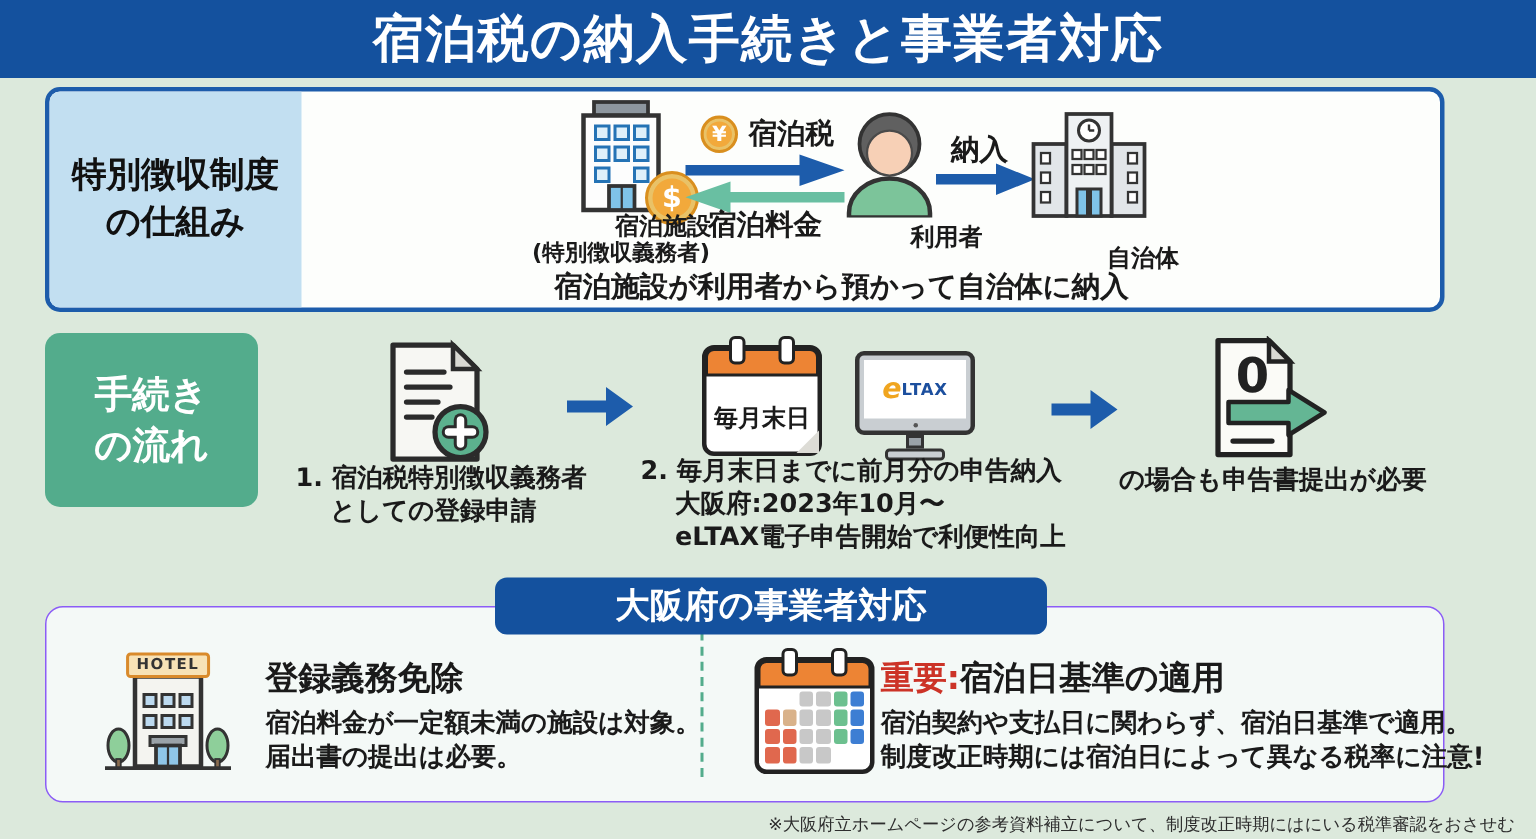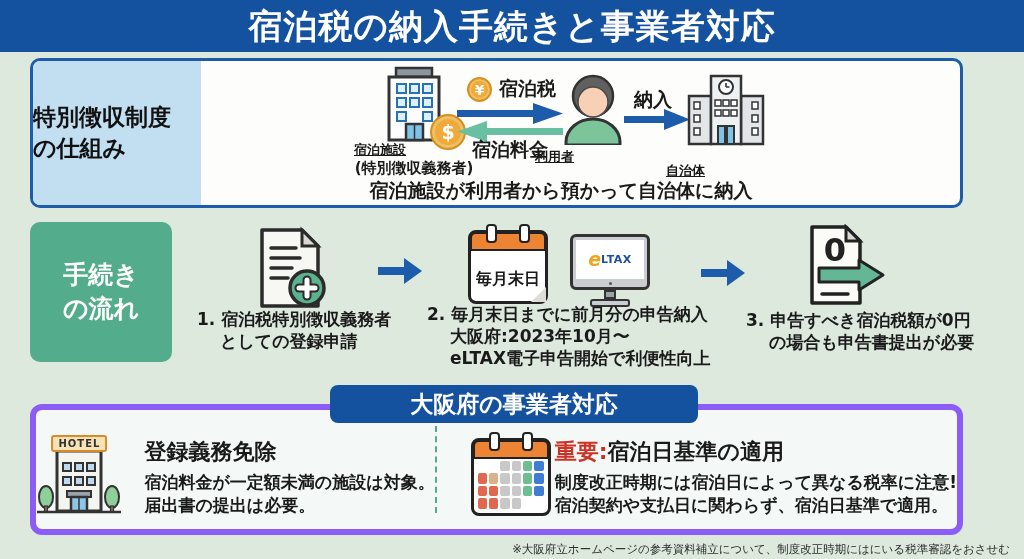--- a/index.html
+++ b/index.html
@@ -10,36 +10,36 @@
     color:#1a1a1a;
   }
   
   .header{position:absolute;left:0;top:0;width:1024px;height:52px;background:#14519e;}
   .header h1{margin:0;text-align:center;line-height:52px;font-size:34px;font-weight:800;color:#fff;letter-spacing:1px;}
 
   
   .sec1{position:absolute;left:30px;top:58px;width:933px;height:150px;background:#fdfefc;
         border:3px solid #1d5cab;border-radius:10px;box-sizing:border-box;overflow:hidden;}
   .sec1-label{position:absolute;left:0;top:0;bottom:0;width:168px;background:#c2dff1;
-        display:flex;flex-direction:column;justify-content:center;align-items:flex-start;
+        display:flex;flex-direction:column;justify-content:center;align-items:center;
         font-size:23px;font-weight:800;line-height:31px;color:#111;}
   .sec1-body{position:absolute;left:168px;top:0;right:0;bottom:0;}
   .abs{position:absolute;}
-  .diag-label{font-size:13px;font-weight:800;text-align:left;white-space:nowrap;text-decoration:underline;}
+  .diag-label{font-size:16px;font-weight:800;text-align:right;white-space:nowrap;}
   .diag-sub{font-size:15px;font-weight:700;text-align:center;white-space:nowrap;}
   .arrow-label{font-size:19px;font-weight:800;white-space:nowrap;}
   .caption{font-size:19px;font-weight:800;text-align:center;}
   .coin{border-radius:50%;background:#f2a93b;border:2px solid #d98f1f;color:#fff;
         display:flex;align-items:center;justify-content:center;font-weight:800;box-sizing:border-box;}
   .coin-dollar{width:36px;height:36px;font-size:19px;box-shadow:inset 0 0 0 3px #e9c267;}
   .coin-yen{width:25px;height:25px;font-size:14px;box-shadow:inset 0 0 0 2px #e9c267;}
   .flip{transform:scaleX(-1);}
 
   
-  .flow-label{position:absolute;left:30px;top:222px;width:142px;height:140px;background:#53ac8c;border-radius:10px;
+  .flow-label{position:absolute;left:30px;top:222px;width:142px;height:116px;background:#53ac8c;border-radius:10px;
         display:flex;flex-direction:column;justify-content:center;align-items:center;
         font-size:25px;font-weight:800;line-height:34px;color:#fff;}
   .step-lines{font-size:17px;font-weight:800;line-height:22px;white-space:nowrap;}
   .step-lines div:not(:first-child){padding-left:23px;}
 
   
   .cal{position:relative;background:#fff;border:3px solid #222;border-radius:8px;box-sizing:border-box;}
   .cal-head{position:absolute;left:-1px;right:-1px;top:-1px;height:15px;background:#ed8434;
         border:2px solid #222;border-radius:6px 6px 0 0;}
   .cal-ring{position:absolute;top:-9px;width:7px;height:15px;background:#fff;border:2.5px solid #222;border-radius:4px;}
@@ -65,21 +65,21 @@
   .led{position:absolute;bottom:2px;left:50%;width:3px;height:3px;margin-left:-1px;border-radius:50%;background:#555;}
   .eltax-e{color:#f0a51f;font-weight:800;font-style:italic;font-size:19px;line-height:1;}
   .eltax-rest{color:#1c4f9e;font-weight:800;font-size:11px;line-height:1;letter-spacing:.5px;}
   .monitor-neck{width:12px;height:9px;background:#9aa2a8;border:2px solid #333;margin:0 auto;box-sizing:border-box;}
   .monitor-base{width:40px;height:8px;background:#c9ced2;border:2px solid #333;border-radius:3px;margin:0 auto;box-sizing:border-box;}
 
   
   .osaka-title{position:absolute;left:330px;top:385px;width:368px;height:38px;background:#14519e;border-radius:8px;
         color:#fff;font-size:23px;font-weight:800;text-align:center;line-height:38px;z-index:2;}
   .osaka-panel{position:absolute;left:30px;top:404px;width:933px;height:131px;background:#f4f9f7;
-        border:6px solid #8b5cf6;border-radius:12px;box-sizing:border-box;display:flex;z-index:1;justify-content:flex-end;}
+        border:1px solid #8b5cf6;border-radius:12px;box-sizing:border-box;display:flex;z-index:1;}
   .osaka-half{display:flex;align-items:center;box-sizing:border-box;padding-top:14px;}
   .osaka-left{width:437px;padding-left:38px;gap:22px;}
   .osaka-right{flex:1;border-left:3px dashed #53ac8c;padding-left:34px;gap:4px;margin:16px 0;}
   .osaka-right{border-left-width:2px;}
   .osaka-item-title{font-size:22px;font-weight:800;white-space:nowrap;}
   .osaka-item-lines{font-size:17px;font-weight:800;line-height:23px;white-space:nowrap;margin-top:4px;}
   .red{color:#cc3327;}
 
   
   .hotel{position:relative;width:86px;height:84px;flex:none;}
@@ -261,21 +261,20 @@
 <div class="abs" style="left:792px;top:224px;">
   <svg width="100" height="84" viewBox="0 0 100 84">
     <path d="M20,3 h34 l14,14 v62 h-48 z" fill="#fbfbf7" stroke="#222" stroke-width="3.5" stroke-linejoin="round"></path>
     <path d="M54,3 l14,14 h-14 z" fill="#d9d9d3" stroke="#222" stroke-width="3"></path>
     <text x="43" y="37" text-anchor="middle" font-size="32" font-weight="bold" fill="#222">0</text>
     <path d="M27,44 h40 v-8 l24,15 -24,15 v-8 h-40 z" fill="#64b694" stroke="#222" stroke-width="3" stroke-linejoin="round"></path>
     <line x1="30" y1="70" x2="56" y2="70" stroke="#222" stroke-width="3.5" stroke-linecap="round"></line>
   </svg>
 </div>
 <div class="abs step-lines" style="left:746px;top:309px;">
-  <div>3. 申告すべき宿泊税額が0円</div>
   <div>の場合も申告書提出が必要</div>
 </div>
 
 <div class="osaka-title">大阪府の事業者対応</div>
 
 <div class="osaka-panel">
   <div class="osaka-half osaka-left">
     <div class="hotel">
       <div class="hotel-sign">HOTEL</div>
       <svg width="86" height="84" viewBox="0 0 86 84" style="position:absolute;left:0;top:0;">
@@ -337,20 +336,20 @@
           <div class="cg"></div>
           <div class="c0"></div>
           <div class="c0"></div>
       </div>
     </div>
     <div>
       <div class="osaka-item-title">
         <span class="red">重要:</span><span>宿泊日基準の適用</span>
       </div>
       <div class="osaka-item-lines">
+        <div>宿泊契約や支払日に関わらず、宿泊日基準で適用。</div>
         <div>制度改正時期には宿泊日によって異なる税率に注意!</div>
-        <div>宿泊契約や支払日に関わらず、宿泊日基準で適用。</div>
       </div>
     </div>
   </div>
 </div>
 
 <div class="footer-note">※大阪府立ホームページの参考資料補立について、制度改正時期にはにいる税準審認をおさせむ</div>
 
 </body></html>

